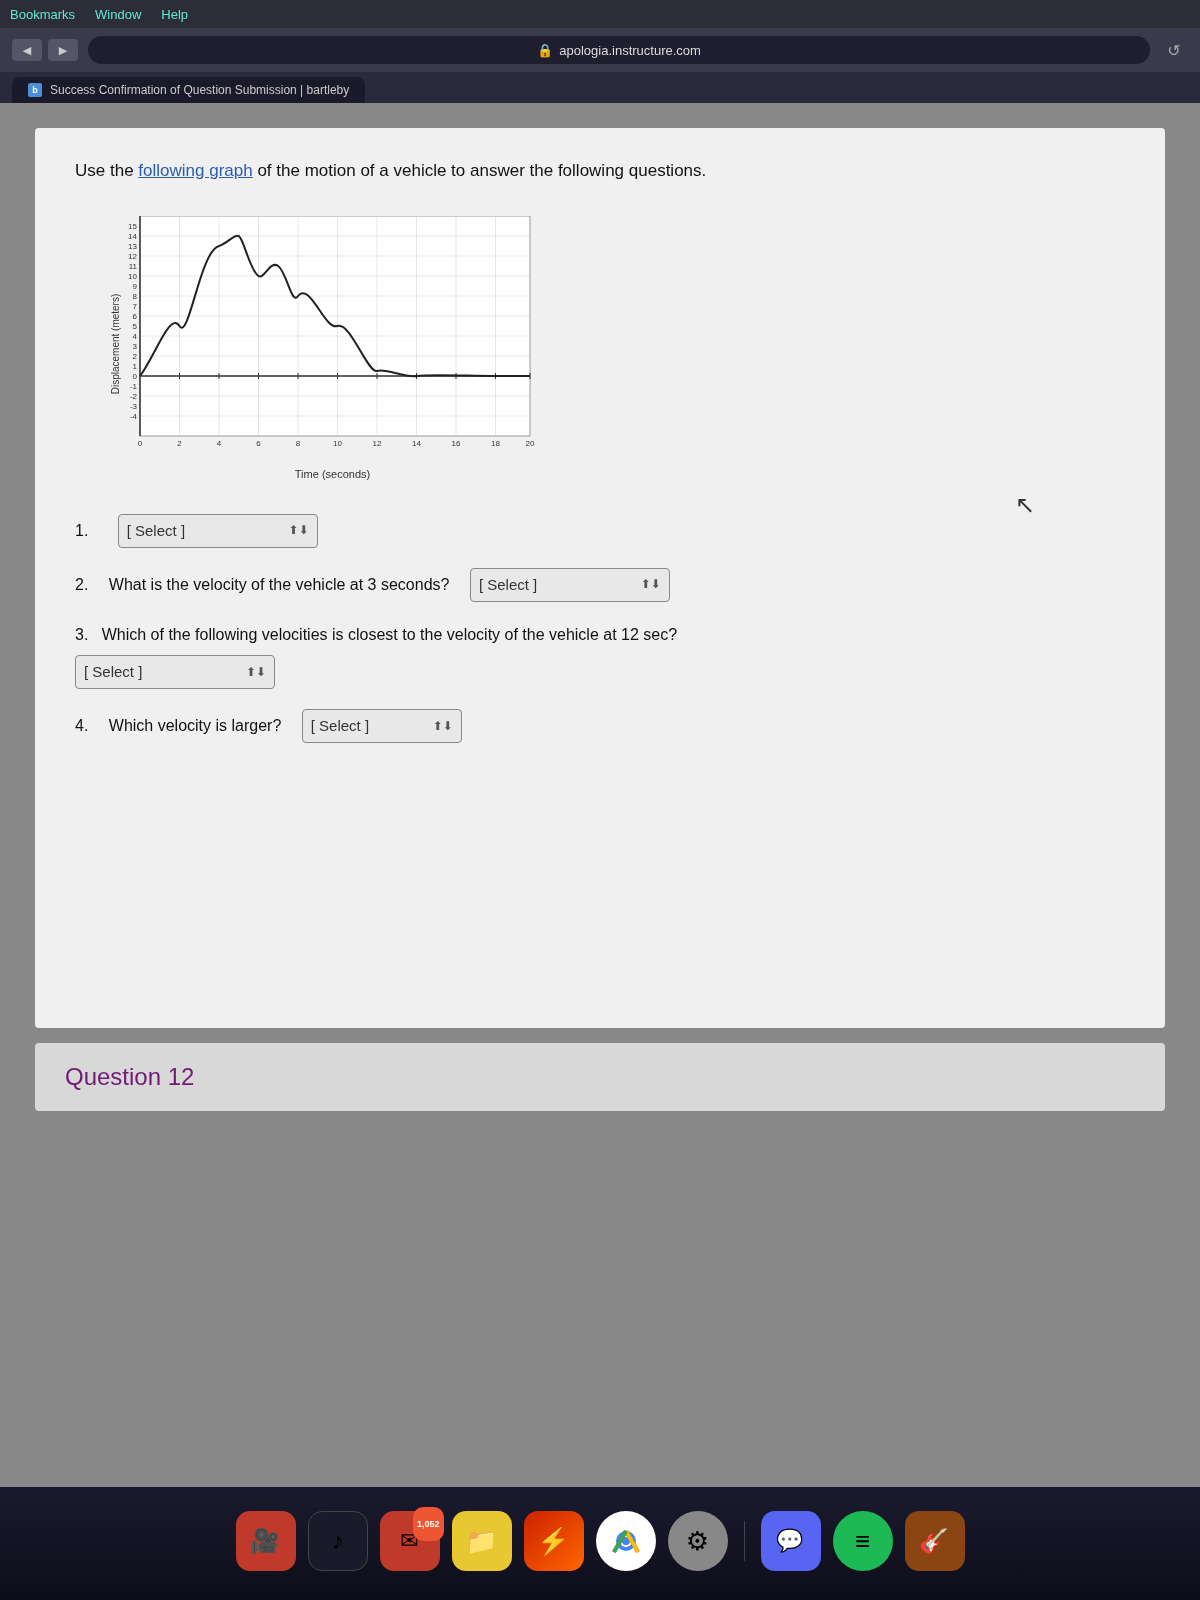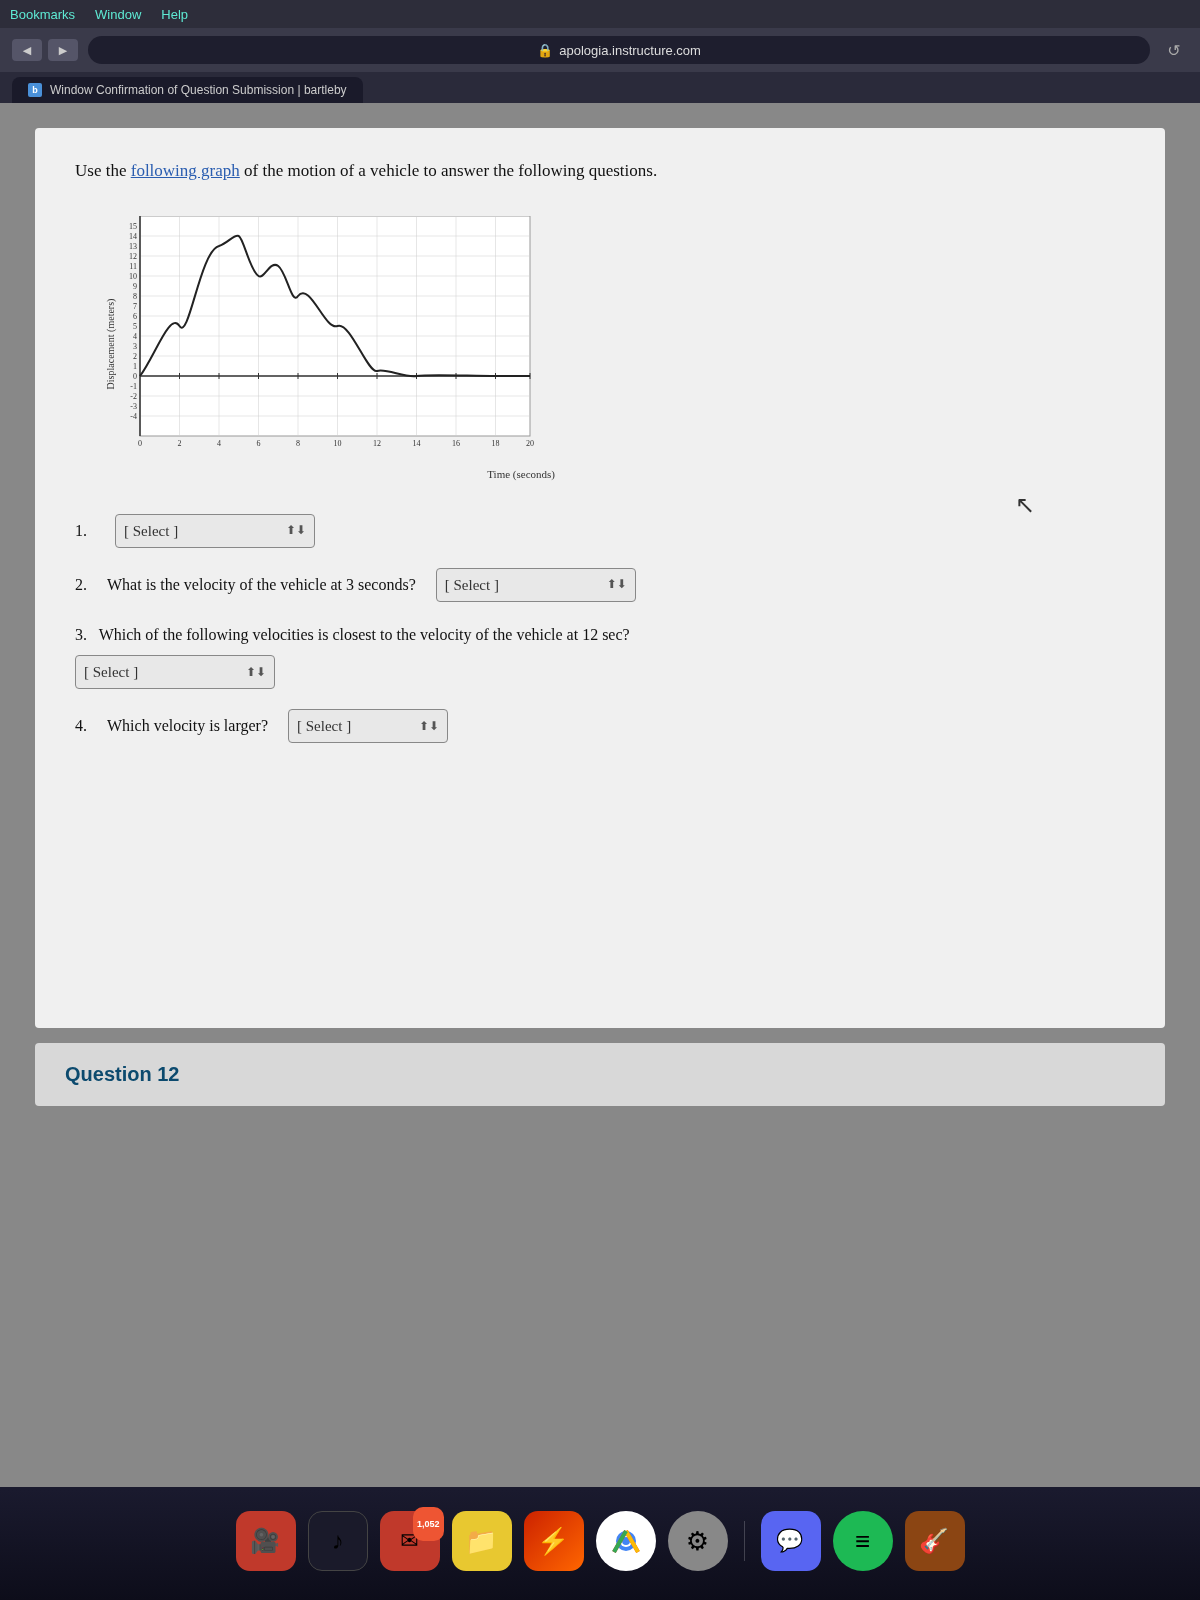--- a/index.html
+++ b/index.html
@@ -103,21 +103,20 @@
       font-weight: bold;
     }
 
     
     .page {
       background: #f0f0f0;
       margin: 15px 20px;
       padding: 30px 40px;
       border-radius: 4px;
       min-height: 900px;
-      font-family: Liberation Serif, serif;
     }
 
     .question-intro {
       font-size: 17px;
       color: #111;
       margin-bottom: 20px;
       line-height: 1.5;
     }
     .question-intro a {
       color: #2a5db0;
@@ -154,21 +153,21 @@
       height: 250px;
       position: relative;
     }
 
     .graph-svg {
       width: 100%;
       height: 100%;
     }
 
     .graph-x-label {
-      text-align: right;
+      text-align: center;
       font-size: 11px;
       color: #333;
       margin-top: 2px;
       margin-left: 35px;
     }
 
     
     .questions-section {
       margin-top: 10px;
     }
@@ -251,23 +250,23 @@
     }
 
     
     .question-12-section {
       background: #d8d8d8;
       padding: 20px 30px;
       margin: 0 20px;
       border-radius: 4px;
     }
     .question-12-title {
-      font-size: 20px;
-      font-weight: bold;
-      color: #0c4a6e;
+      font-size: 24px;
+      font-weight: normal;
+      color: #701a75;
     }
 
     
     .dock-area {
       position: absolute;
       bottom: 0;
       left: 0;
       right: 0;
       height: 110px;
       background: linear-gradient(to bottom, #1a1a2e, #0d0d1a);
@@ -362,21 +361,21 @@
   <div class="address-bar">
     <span class="lock-icon">🔒</span>
     <span>apologia.instructure.com</span>
   </div>
   <div class="refresh-btn">↺</div>
 </div>
 
 <div class="tab-bar">
   <div class="tab">
     <div class="tab-favicon">b</div>
-    <span>Window Confirmation of Question Submission | bartleby</span>
+    <span>Success Confirmation of Question Submission | bartleby</span>
   </div>
 </div>
 
 <div class="main-wrapper">
   <div class="page-scroll">
 
     <div class="page">
 
       <div class="question-intro">
         <span>Use the </span><a href="#">following graph</a><span> of the motion of a vehicle to answer the following questions.</span>

